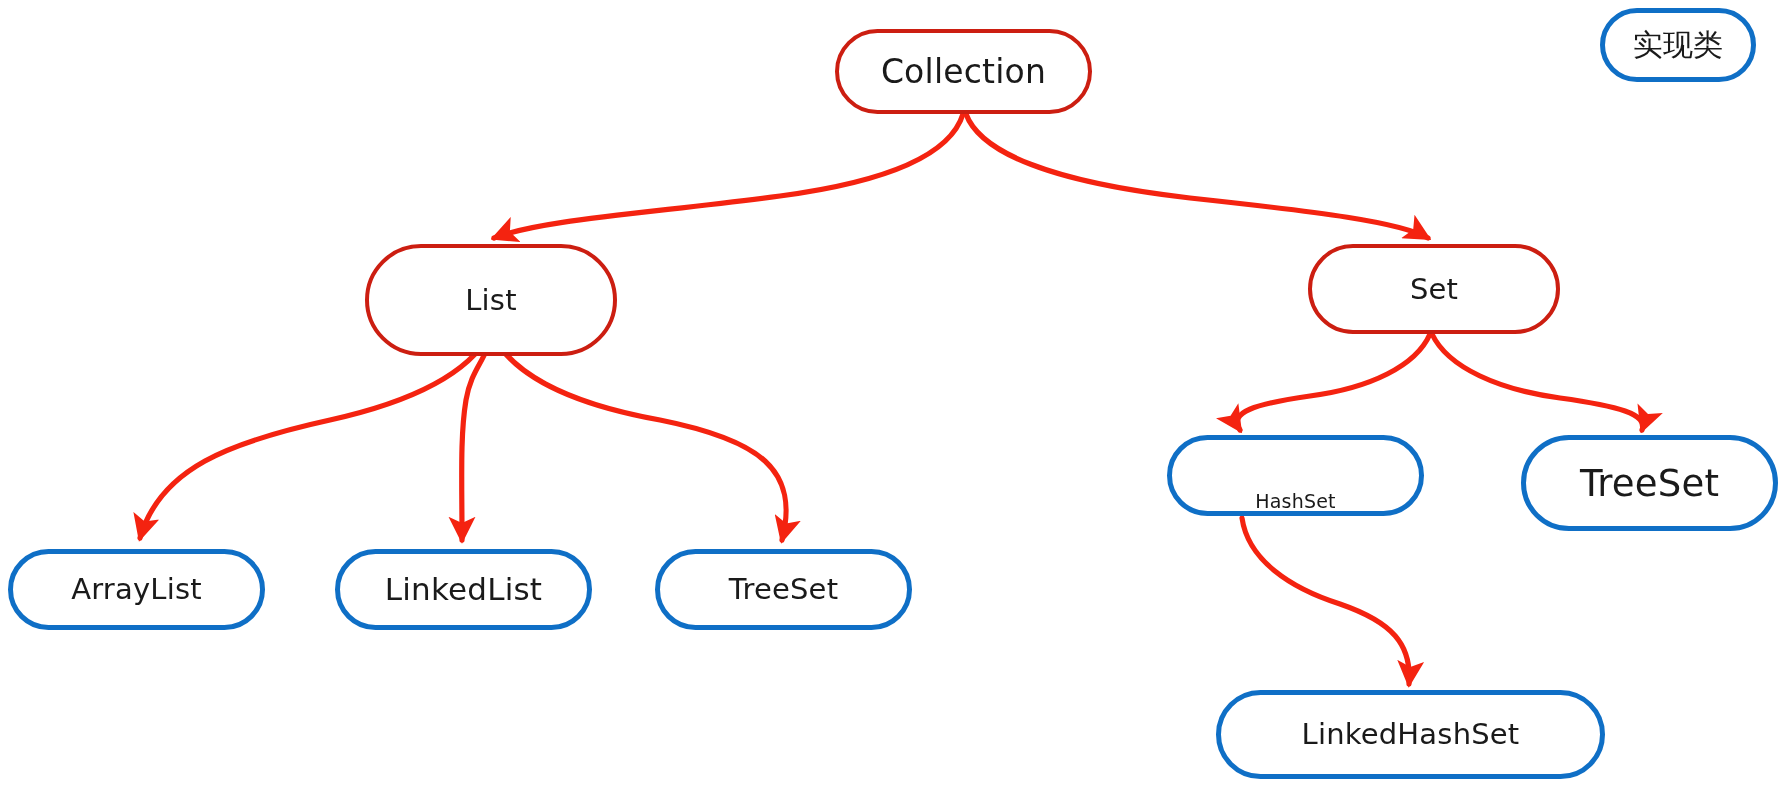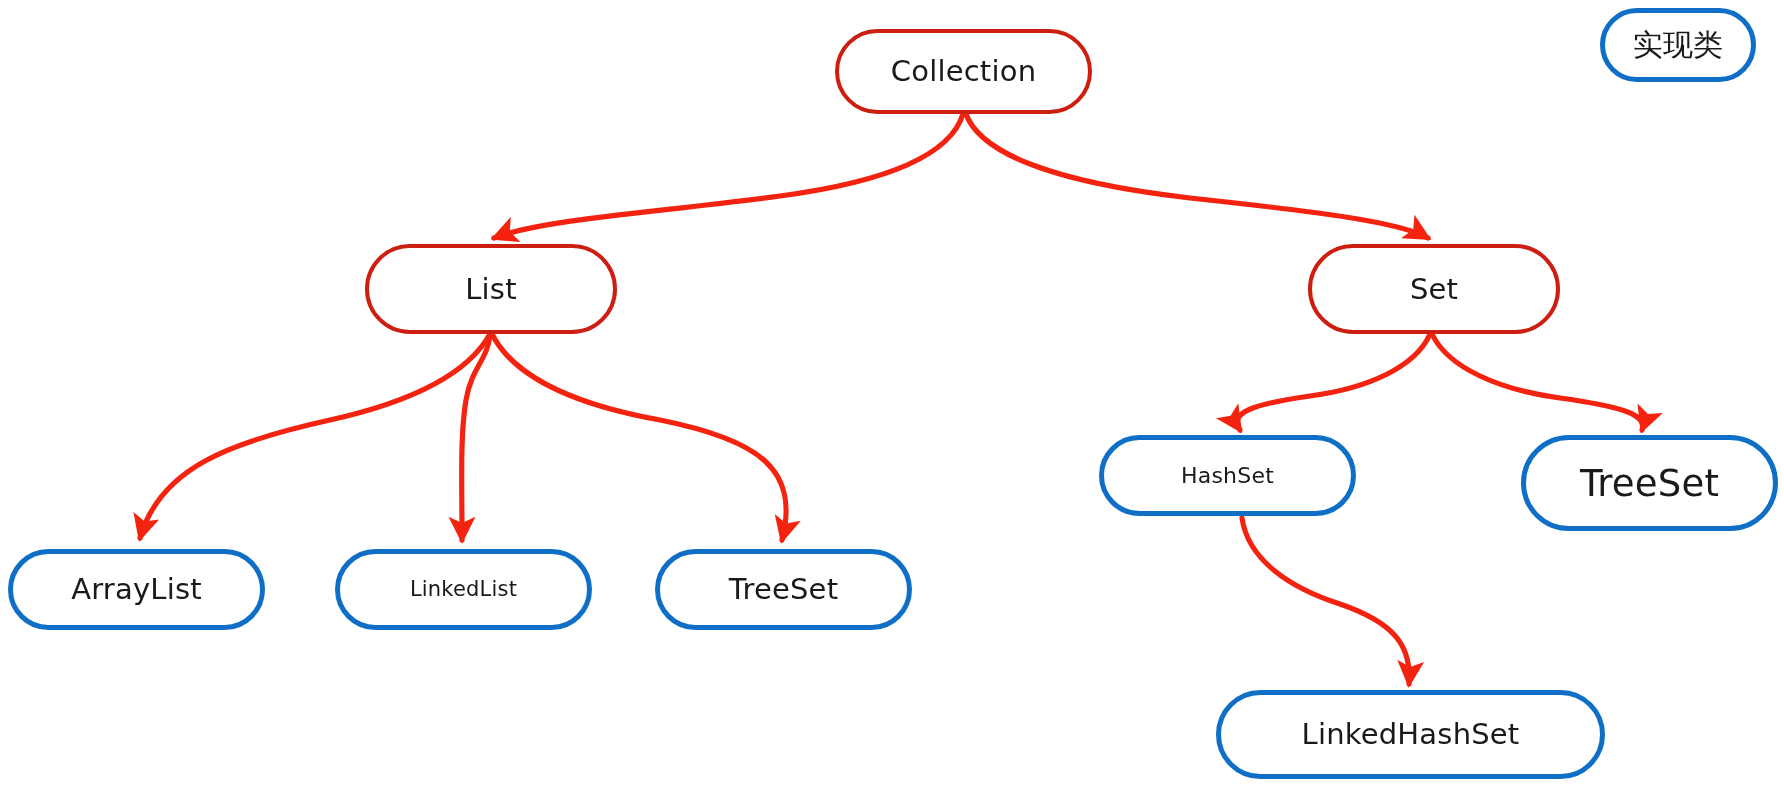--- a/index.html
+++ b/index.html
@@ -70,39 +70,39 @@
         <path d="M 490,334 C 470,370 420,400 330,420 C 230,442 160,468 140,538" marker-end="url(#arrowhead)"></path>
         <path d="M 490,334 C 488,360 472,366 466,400 C 460,436 462,480 462,540" marker-end="url(#arrowhead)"></path>
         <path d="M 492,334 C 510,370 560,402 660,420 C 760,440 800,470 782,540" marker-end="url(#arrowhead)"></path>
         <path d="M 1430,334 C 1416,366 1370,388 1310,396 C 1255,404 1228,412 1240,430" marker-end="url(#arrowhead)"></path>
         <path d="M 1432,334 C 1448,368 1500,390 1560,398 C 1618,406 1648,414 1642,430" marker-end="url(#arrowhead)"></path>
         <path d="M 1242,518 C 1248,560 1290,588 1340,604 C 1392,622 1412,644 1409,684" marker-end="url(#arrowhead)"></path>
       </g>
   </svg>
 
   <div id="node-layer">
-      <div class="node iface" style="left: 835px; top: 29px; width: 257px; height: 85px; font-size: 29px;">
+      <div class="node iface" style="left: 835px; top: 29px; width: 257px; height: 85px; font-size: 33px;">
         <span class="node-label">Collection</span>
       </div>
-      <div class="node iface" style="left: 365px; top: 244px; width: 252px; height: 90px; font-size: 29px;">
+      <div class="node iface" style="left: 365px; top: 244px; width: 252px; height: 112px; font-size: 29px;">
         <span class="node-label">List</span>
       </div>
       <div class="node iface" style="left: 1308px; top: 244px; width: 252px; height: 90px; font-size: 29px; text-align: right;">
         <span class="node-label">Set</span>
       </div>
       <div class="node impl" style="left: 8px; top: 549px; width: 257px; height: 81px; font-size: 29px; text-align: center;">
         <span class="node-label">ArrayList</span>
       </div>
-      <div class="node impl" style="left: 335px; top: 549px; width: 257px; height: 81px; font-size: 21px; justify-content: center;">
+      <div class="node impl" style="left: 335px; top: 549px; width: 257px; height: 81px; font-size: 31px; justify-content: center;">
         <span class="node-label">LinkedList</span>
       </div>
       <div class="node impl" style="left: 655px; top: 549px; width: 257px; height: 81px; font-size: 29px;">
         <span class="node-label">TreeSet</span>
       </div>
-      <div class="node impl" style="left: 1099px; top: 435px; width: 257px; height: 81px; font-size: 22px;">
+      <div class="node impl" style="left: 1167px; top: 435px; width: 257px; height: 81px; font-size: 19px; align-items: flex-end;">
         <span class="node-label">HashSet</span>
       </div>
       <div class="node impl" style="left: 1521px; top: 435px; width: 257px; height: 96px; font-size: 37px;">
         <span class="node-label">TreeSet</span>
       </div>
       <div class="node impl" style="left: 1216px; top: 690px; width: 389px; height: 89px; font-size: 29px;">
         <span class="node-label">LinkedHashSet</span>
       </div>
     </div>
 

